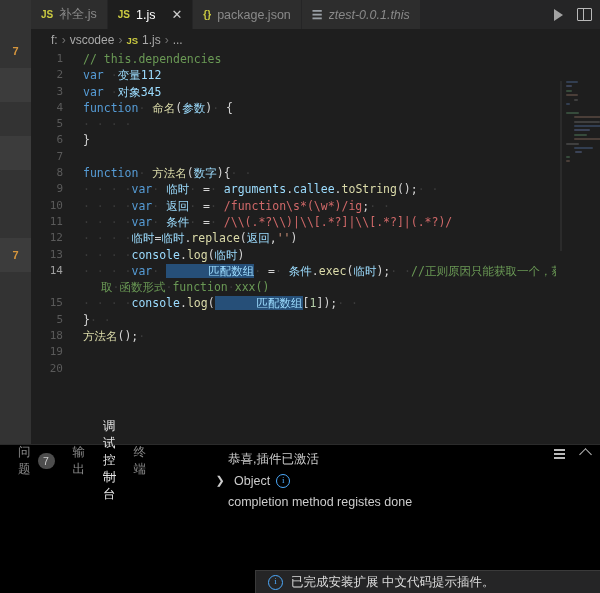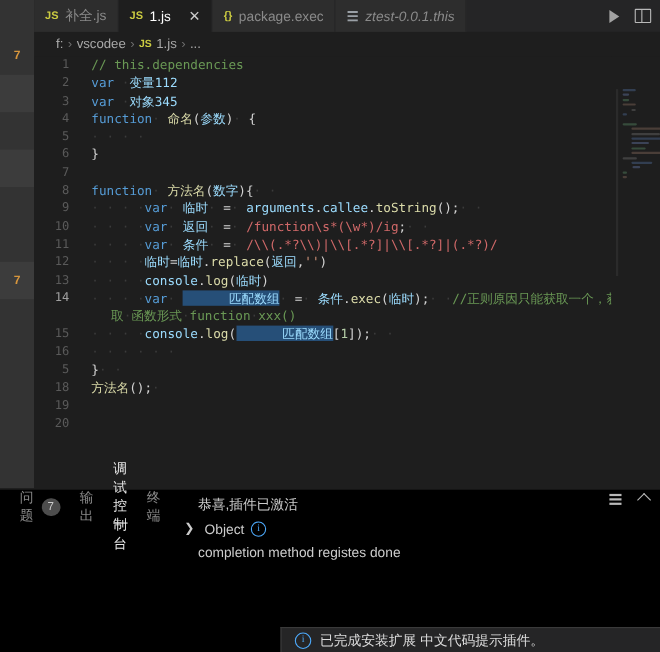--- a/index.html
+++ b/index.html
@@ -132,21 +132,21 @@
   .clear-ic{width:13px;height:10px;position:relative;}
   .clear-ic i{position:absolute;left:0;right:2px;height:1.6px;background:#b9b9b9;display:block;}
   .chev-up{
     width:8px;height:8px;border-left:1.4px solid #b9b9b9;border-top:1.4px solid #b9b9b9;
     transform:rotate(45deg);
   }
   .panel-body{
     flex:1 1 auto;min-height:0;padding:4px 0 0 18px;overflow:hidden;
     font-size:12.5px;color:#cccccc;
   }
-  .cline{display:flex;align-items:center;gap:6px;height:21px;padding-left:16px;position:relative;}
+  .cline{display:flex;align-items:center;gap:6px;height:21px;padding-left:16px;position:relative;margin-left:48px;}
   .cline.obj{padding-left:0;}
   .twisty{
     width:16px;text-align:center;color:#cccccc;font-size:11px;flex:0 0 16px;
   }
   .info-ic{
     width:12px;height:12px;border:1.2px solid #4daafc;border-radius:50%;
     color:#4daafc;font-size:9px;line-height:10px;text-align:center;font-family:"Liberation Serif",serif;
   }
   .cn-text{font-family:"Liberation Sans",sans-serif;}
   .mono-out{font-family:"Liberation Sans",sans-serif;font-size:12.5px;color:#cccccc;}
@@ -193,21 +193,21 @@
         </div>
 
         <div class="tab active">
           <span class="ticon js">JS</span>
           <span class="tlabel">1.js</span>
           <span class="tclose">✕</span>
         </div>
 
         <div class="tab">
           <span class="ticon json">{}</span>
-          <span class="tlabel">package.exec</span>
+          <span class="tlabel">package.json</span>
         </div>
 
         <div class="tab italic">
           <span class="ticon vsix">☰</span>
           <span class="tlabel">ztest-0.0.1.this</span>
         </div>
 
         <div class="tabbar-actions">
           <span class="play-wrap">
               <span class="play-tri"></span>
@@ -238,21 +238,20 @@
             <div class="line"><div class="ln">7</div><div class="code">&nbsp;</div></div>
             <div class="line"><div class="ln">8</div><div class="code"><span class="kw">function</span><span class="ws">·</span> <span class="fn">方法名</span><span class="pl">(</span><span class="id">数字</span><span class="pl">){</span><span class="ws">· ·</span></div></div>
             <div class="line"><div class="ln">9</div><div class="code"><span class="ws">· · · ·</span><span class="kw">var</span><span class="ws">·</span> <span class="id">临时</span><span class="ws">·</span> <span class="pl">=</span><span class="ws">·</span> <span class="id">arguments</span><span class="pl">.</span><span class="id">callee</span><span class="pl">.</span><span class="fn">toString</span><span class="pl">();</span><span class="ws">· ·</span></div></div>
             <div class="line"><div class="ln">10</div><div class="code"><span class="ws">· · · ·</span><span class="kw">var</span><span class="ws">·</span> <span class="id">返回</span><span class="ws">·</span> <span class="pl">=</span><span class="ws">·</span> <span class="rx">/function\s*(\w*)/ig</span><span class="pl">;</span><span class="ws">· ·</span></div></div>
             <div class="line"><div class="ln">11</div><div class="code"><span class="ws">· · · ·</span><span class="kw">var</span><span class="ws">·</span> <span class="id">条件</span><span class="ws">·</span> <span class="pl">=</span><span class="ws">·</span> <span class="rx">/\\(.*?\\)|\\[.*?]|\\[.*?]|(.*?)/</span></div></div>
             <div class="line"><div class="ln">12</div><div class="code"><span class="ws">· · · ·</span><span class="id">临时</span><span class="pl">=</span><span class="id">临时</span><span class="pl">.</span><span class="fn">replace</span><span class="pl">(</span><span class="id">返回</span><span class="pl">,</span><span class="st">''</span><span class="pl">)</span></div></div>
             <div class="line"><div class="ln">13</div><div class="code"><span class="ws">· · · ·</span><span class="id">console</span><span class="pl">.</span><span class="fn">log</span><span class="pl">(</span><span class="id">临时</span><span class="pl">)</span></div></div>
             <div class="line"><div class="ln cur">14</div><div class="code"><span class="ws">· · · ·</span><span class="kw">var</span><span class="ws">·</span> <span class="id sqh">匹配数组</span><span class="ws">·</span> <span class="pl">=</span><span class="ws">·</span> <span class="id">条件</span><span class="pl">.</span><span class="fn">exec</span><span class="pl">(</span><span class="id">临时</span><span class="pl">);</span><span class="ws">· ·</span><span class="cm">//正则原因只能获取一个，获取多个需借</span></div></div>
             <div class="line"><div class="ln"></div><div class="code" style="padding-left: 26px;"><span class="cm">取</span><span class="ws">·</span><span class="cm">函数形式</span><span class="ws">·</span><span class="cm">function</span><span class="ws">·</span><span class="cm">xxx()</span></div></div>
             <div class="line"><div class="ln">15</div><div class="code"><span class="ws">· · · ·</span><span class="id">console</span><span class="pl">.</span><span class="fn">log</span><span class="pl">(</span><span class="id sqh">匹配数组</span><span class="pl">[</span><span class="num">1</span><span class="pl">]);</span><span class="ws">· ·</span></div></div>
-            <div class="line"><div class="ln">16</div><div class="code"><span class="ws">· · · · · ·</span></div></div>
             <div class="line"><div class="ln">5</div><div class="code"><span class="pl">}</span><span class="ws">· ·</span></div></div>
             <div class="line"><div class="ln">18</div><div class="code"><span class="fn">方法名</span><span class="pl">();</span><span class="ws">·</span></div></div>
             <div class="line"><div class="ln">19</div><div class="code">&nbsp;</div></div>
             <div class="line"><div class="ln">20</div><div class="code">&nbsp;</div></div>
           </div>
         <div class="minimap" id="minimap">
           <div class="mm-rail"></div>
         <div class="mm-line" style="top: 30px; left: 10px; width: 12.4px; background: rgb(58, 74, 99); opacity: 0.75;"></div>
             <div class="mm-line" style="top: 34.4px; left: 10px; width: 6.2px; background: rgb(70, 80, 107); opacity: 0.75;"></div>
             <div class="mm-line" style="top: 38.8px; left: 10px; width: 6.2px; background: rgb(63, 91, 70); opacity: 0.75;"></div>

